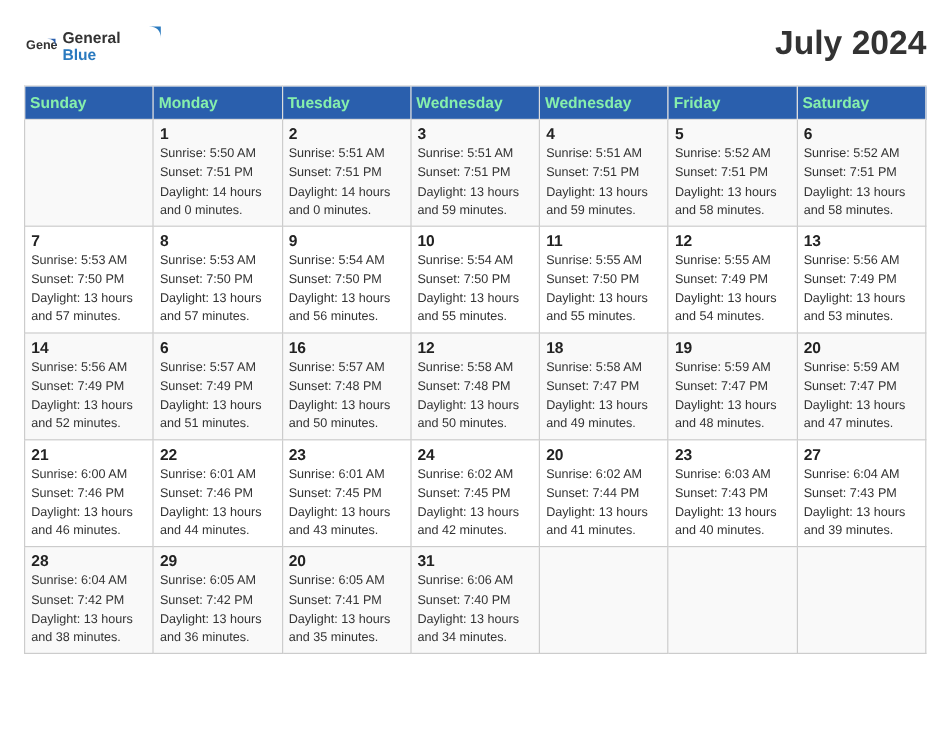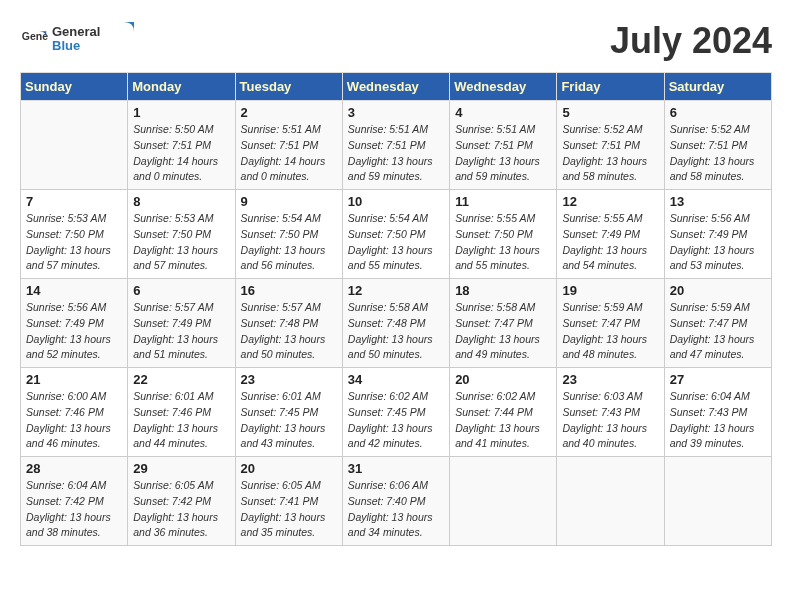--- a/index.html
+++ b/index.html
@@ -22,36 +22,36 @@
       gap: 4px;
     }
     .logo-icon {
       width: 28px;
       height: 28px;
     }
     .title-area {
       text-align: right;
     }
     .main-title {
-      font-size: 36px;
+      font-size: 28px;
       font-weight: bold;
       color: #333;
     }
     .subtitle {
       font-size: 16px;
       color: #555;
     }
     table {
       width: 100%;
       border-collapse: collapse;
       font-size: 11px;
     }
     thead tr th {
       background-color: #2a5fad;
-      color: #fef9c3;
+      color: #86efac;
       padding: 6px 4px;
       text-align: left;
       font-size: 13px;
       font-weight: bold;
       border: 1px solid #ddd;
     }
     tbody tr td {
       border: 1px solid #ccc;
       padding: 4px 5px;
       vertical-align: top;
@@ -68,21 +68,20 @@
       font-size: 13px;
       font-weight: bold;
       color: #222;
       display: block;
       margin-bottom: 2px;
     }
     .day-info {
       font-size: 10.5px;
       line-height: 1.5;
       color: #333;
-      font-style: italic;
     }
   </style>
 </head>
 <body>
 
 <div class="header-area">
   <div class="logo">
     <svg class="logo-icon" viewBox="0 0 32 32">
       <text x="2" y="16" font-size="12" font-weight="bold" fill="#333">General</text>
       <path d="M22 6 L30 6 L30 14 Q30 6 22 6Z" fill="#2a5fad"></path>
@@ -207,21 +206,21 @@
         </td>
         <td>
           <span class="day-num">22</span>
           <div class="day-info">Sunrise: 6:01 AM<br>Sunset: 7:46 PM<br>Daylight: 13 hours<br>and 44 minutes.</div>
         </td>
         <td>
           <span class="day-num">23</span>
           <div class="day-info">Sunrise: 6:01 AM<br>Sunset: 7:45 PM<br>Daylight: 13 hours<br>and 43 minutes.</div>
         </td>
         <td>
-          <span class="day-num">34</span>
+          <span class="day-num">24</span>
           <div class="day-info">Sunrise: 6:02 AM<br>Sunset: 7:45 PM<br>Daylight: 13 hours<br>and 42 minutes.</div>
         </td>
         <td>
           <span class="day-num">20</span>
           <div class="day-info">Sunrise: 6:02 AM<br>Sunset: 7:44 PM<br>Daylight: 13 hours<br>and 41 minutes.</div>
         </td>
         <td>
           <span class="day-num">23</span>
           <div class="day-info">Sunrise: 6:03 AM<br>Sunset: 7:43 PM<br>Daylight: 13 hours<br>and 40 minutes.</div>
         </td>

